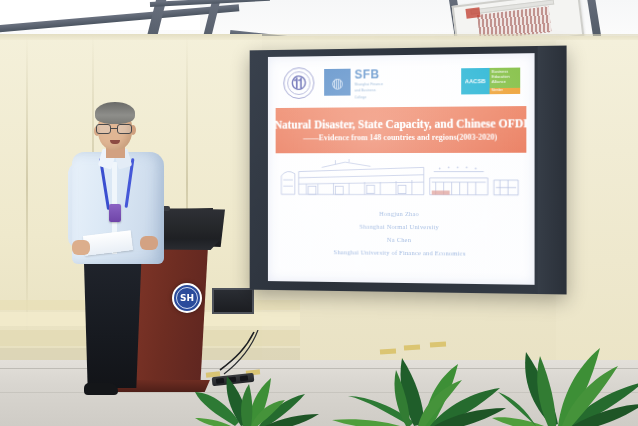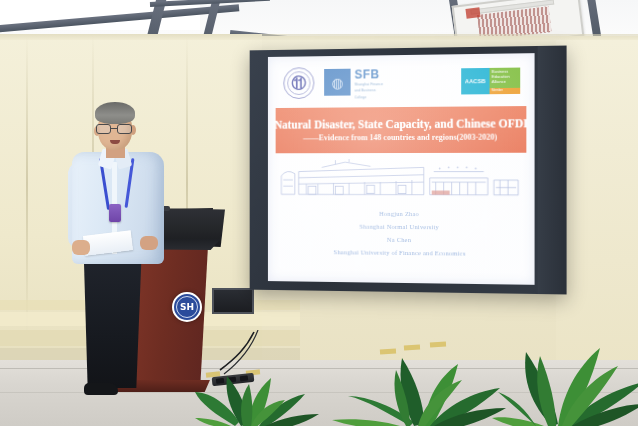--- a/index.html
+++ b/index.html
@@ -207,21 +207,21 @@
     background: linear-gradient(90deg,#b06a4d,#8d432f);
     clip-path: polygon(60% 0%, 100% 0%, 100% 100%, 0% 100%);
     opacity:.85;
   }
   .podium-base {
     position:absolute; left:108px; top:380px; width:104px; height:12px;
     background: linear-gradient(180deg,#6e2d22,#4e1f18);
     clip-path: polygon(3% 0%, 98% 0%, 93% 100%, 0% 100%);
   }
   .podium-emblem {
-    position:absolute; left:172px; top:292px; width:30px; height:30px;
+    position:absolute; left:172px; top:283px; width:30px; height:30px;
     border-radius:50%;
     background:#2a4b9b;
     border:2.2px solid #ffffff;
     display:flex; align-items:center; justify-content:center;
     box-shadow:0 0 4px rgba(0,0,0,.35);
   }
   .emblem-inner {
     width:22px;height:22px;border-radius:50%;
     border:1px solid #cdd9f1;
     display:flex;align-items:center;justify-content:center;

